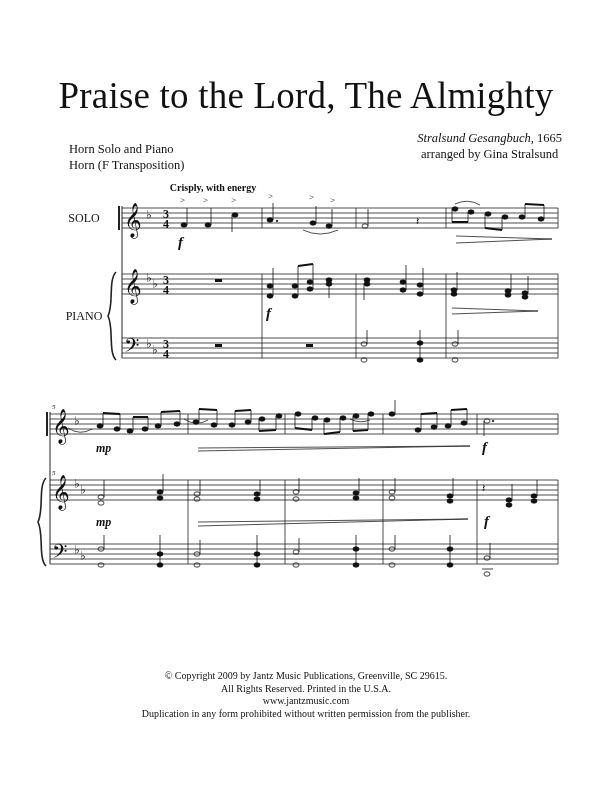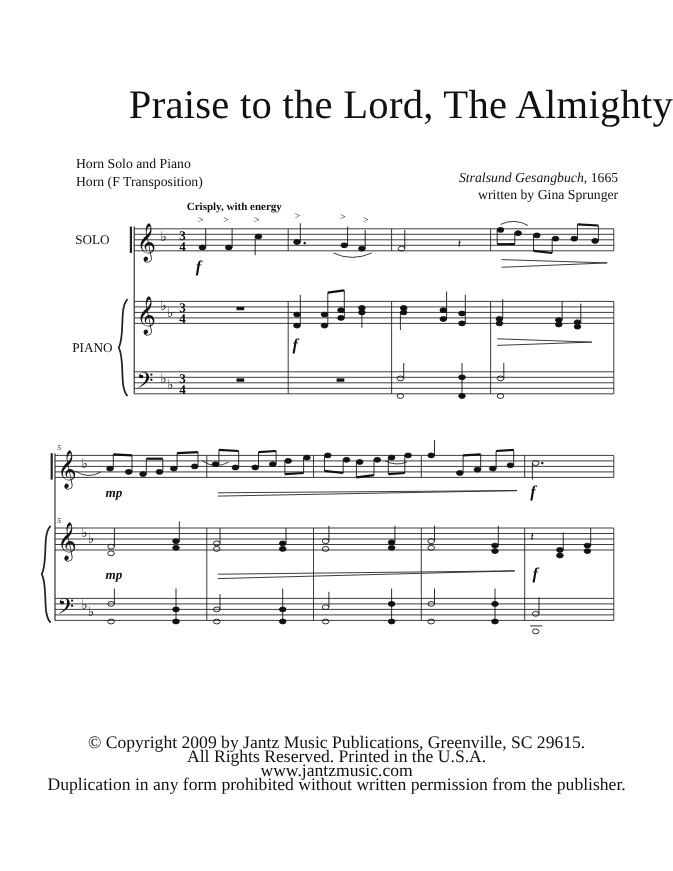--- a/index.html
+++ b/index.html
@@ -1,37 +1,37 @@
 <!DOCTYPE html>
 <html><head>
 <meta charset="utf-8">
 <style>
   html,body{margin:0;padding:0;background:#fff;}
   body{width:612px;height:792px;position:relative;overflow:hidden;font-family:"Liberation Serif","DejaVu Serif",serif;color:#111;}
-  .title{position:absolute;left:0;width:612px;top:74px;text-align:right;font-size:37px;letter-spacing:0.2px;}
+  .title{position:absolute;left:0;width:612px;top:74px;text-align:center;font-size:37px;letter-spacing:0.2px;}
   .hdr{position:absolute;font-size:12.5px;line-height:16px;margin-left:13px;}
   .hdr.left{left:56px;top:141px;}
-  .hdr.right{right:50px;top:153px;text-align:right;}
+  .hdr.right{right:50px;top:130px;text-align:center;}
   .hdr .it{font-style:italic;}
   .score{position:absolute;left:0;top:0;width:612px;height:792px;}
-  .footer{position:absolute;left:0;width:612px;top:670px;text-align:center;font-size:16px;line-height:12.5px;}
+  .footer{position:absolute;left:0;width:612px;top:670px;text-align:center;font-size:10px;line-height:12.5px;}
   svg text{font-family:"Liberation Serif","DejaVu Serif",serif;}
 </style>
 </head>
 <body>
 
 <div class="title">Praise to the Lord, The Almighty</div>
 
 <div class="hdr left">
   <div>Horn Solo and Piano</div>
   <div>Horn (F Transposition)</div>
 </div>
 <div class="hdr right">
   <div><span class="it">Stralsund Gesangbuch,</span><span> 1665</span></div>
-  <div>written by Gina Sprunger</div>
+  <div>arranged by Gina Stralsund</div>
 </div>
 
 <svg class="score" width="612" height="792" viewBox="0 0 612 792" xmlns="http://www.w3.org/2000/svg">
   <g stroke="#222" stroke-width="0.8" fill="none">
 
     <g>
       <line x1="122" y1="208" x2="558" y2="208"></line>
         <line x1="122" y1="213" x2="558" y2="213"></line>
       <line x1="122" y1="218" x2="558" y2="218"></line>
         <line x1="122" y1="223" x2="558" y2="223"></line>

